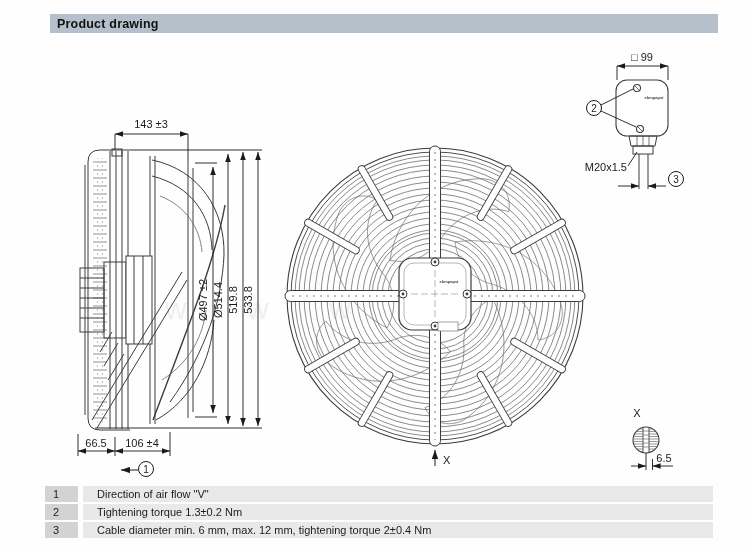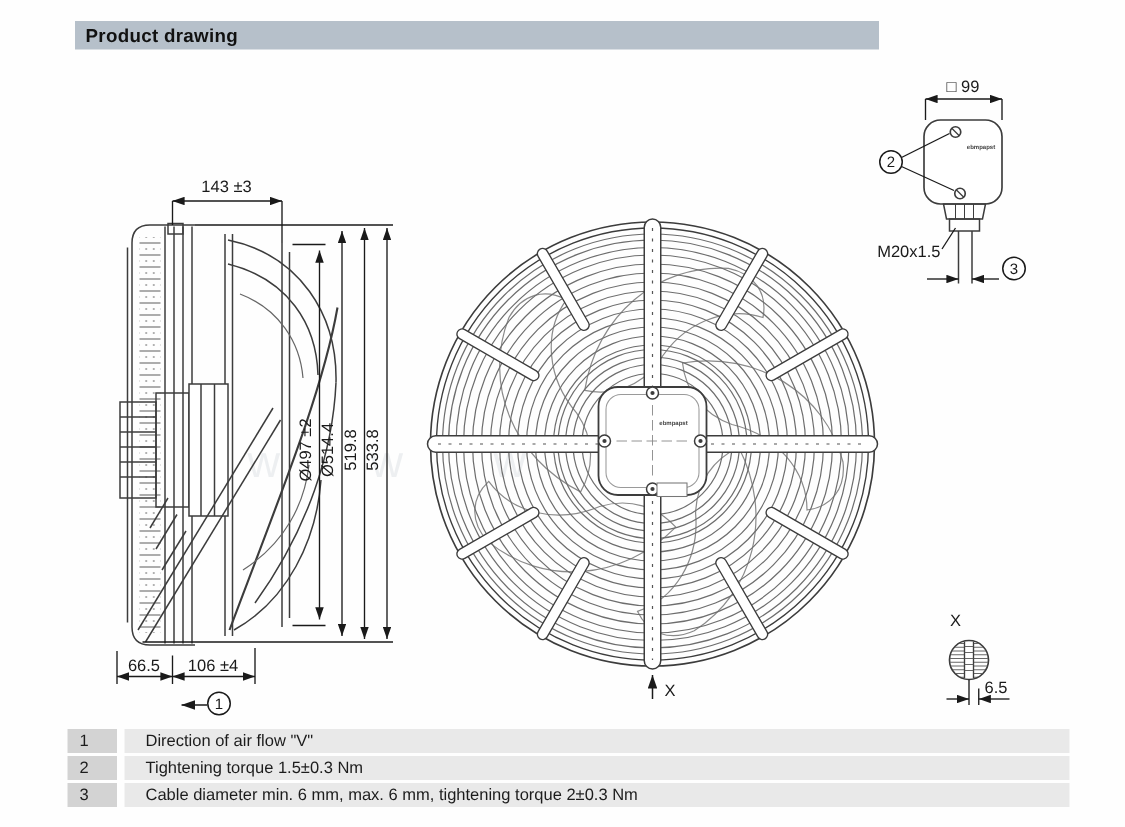--- a/index.html
+++ b/index.html
@@ -1,21 +1,21 @@
 <!DOCTYPE html>
 <html><head>
 <meta charset="utf-8">
 <style>
   html,body{margin:0;padding:0;}
   body{
     width:750px;height:551px;position:relative;background:#fefefe;
     font-family:"Liberation Sans", sans-serif;overflow:hidden;
   }
   .hdr{
-    position:absolute;left:50px;top:14px;width:536px;height:19px;
+    position:absolute;left:50px;top:14px;width:668px;height:19px;
     background:#b6c0ca;display:flex;align-items:center;
   }
   .hdr span{font-size:12.5px;font-weight:bold;color:#111;padding-left:7px;letter-spacing:.2px;}
   svg{position:absolute;left:0;top:0;}
   svg text{font-family:"Liberation Sans", sans-serif;fill:#1a1a1a;font-size:11px;}
   svg .tiny{font-size:4px;fill:#444;}
   svg .co{font-size:10px;}
   .wm{
     position:absolute;left:165px;top:292px;width:420px;
     font-size:30px;letter-spacing:26px;color:rgba(90,105,125,0.10);
@@ -274,20 +274,20 @@
 
 <div class="tbl">
   <div class="trow">
     <div class="tnum">1</div>
     <div class="tgap"></div>
     <div class="ttxt">Direction of air flow "V"</div>
   </div>
   <div class="trow">
     <div class="tnum">2</div>
     <div class="tgap"></div>
-    <div class="ttxt">Tightening torque 1.5±0.3 Nm</div>
+    <div class="ttxt">Tightening torque 1.3±0.2 Nm</div>
   </div>
   <div class="trow">
     <div class="tnum">3</div>
     <div class="tgap"></div>
-    <div class="ttxt">Cable diameter min. 6 mm, max. 6 mm, tightening torque 2±0.3 Nm</div>
+    <div class="ttxt">Cable diameter min. 6 mm, max. 12 mm, tightening torque 2±0.4 Nm</div>
   </div>
 </div>
 
 </body></html>

